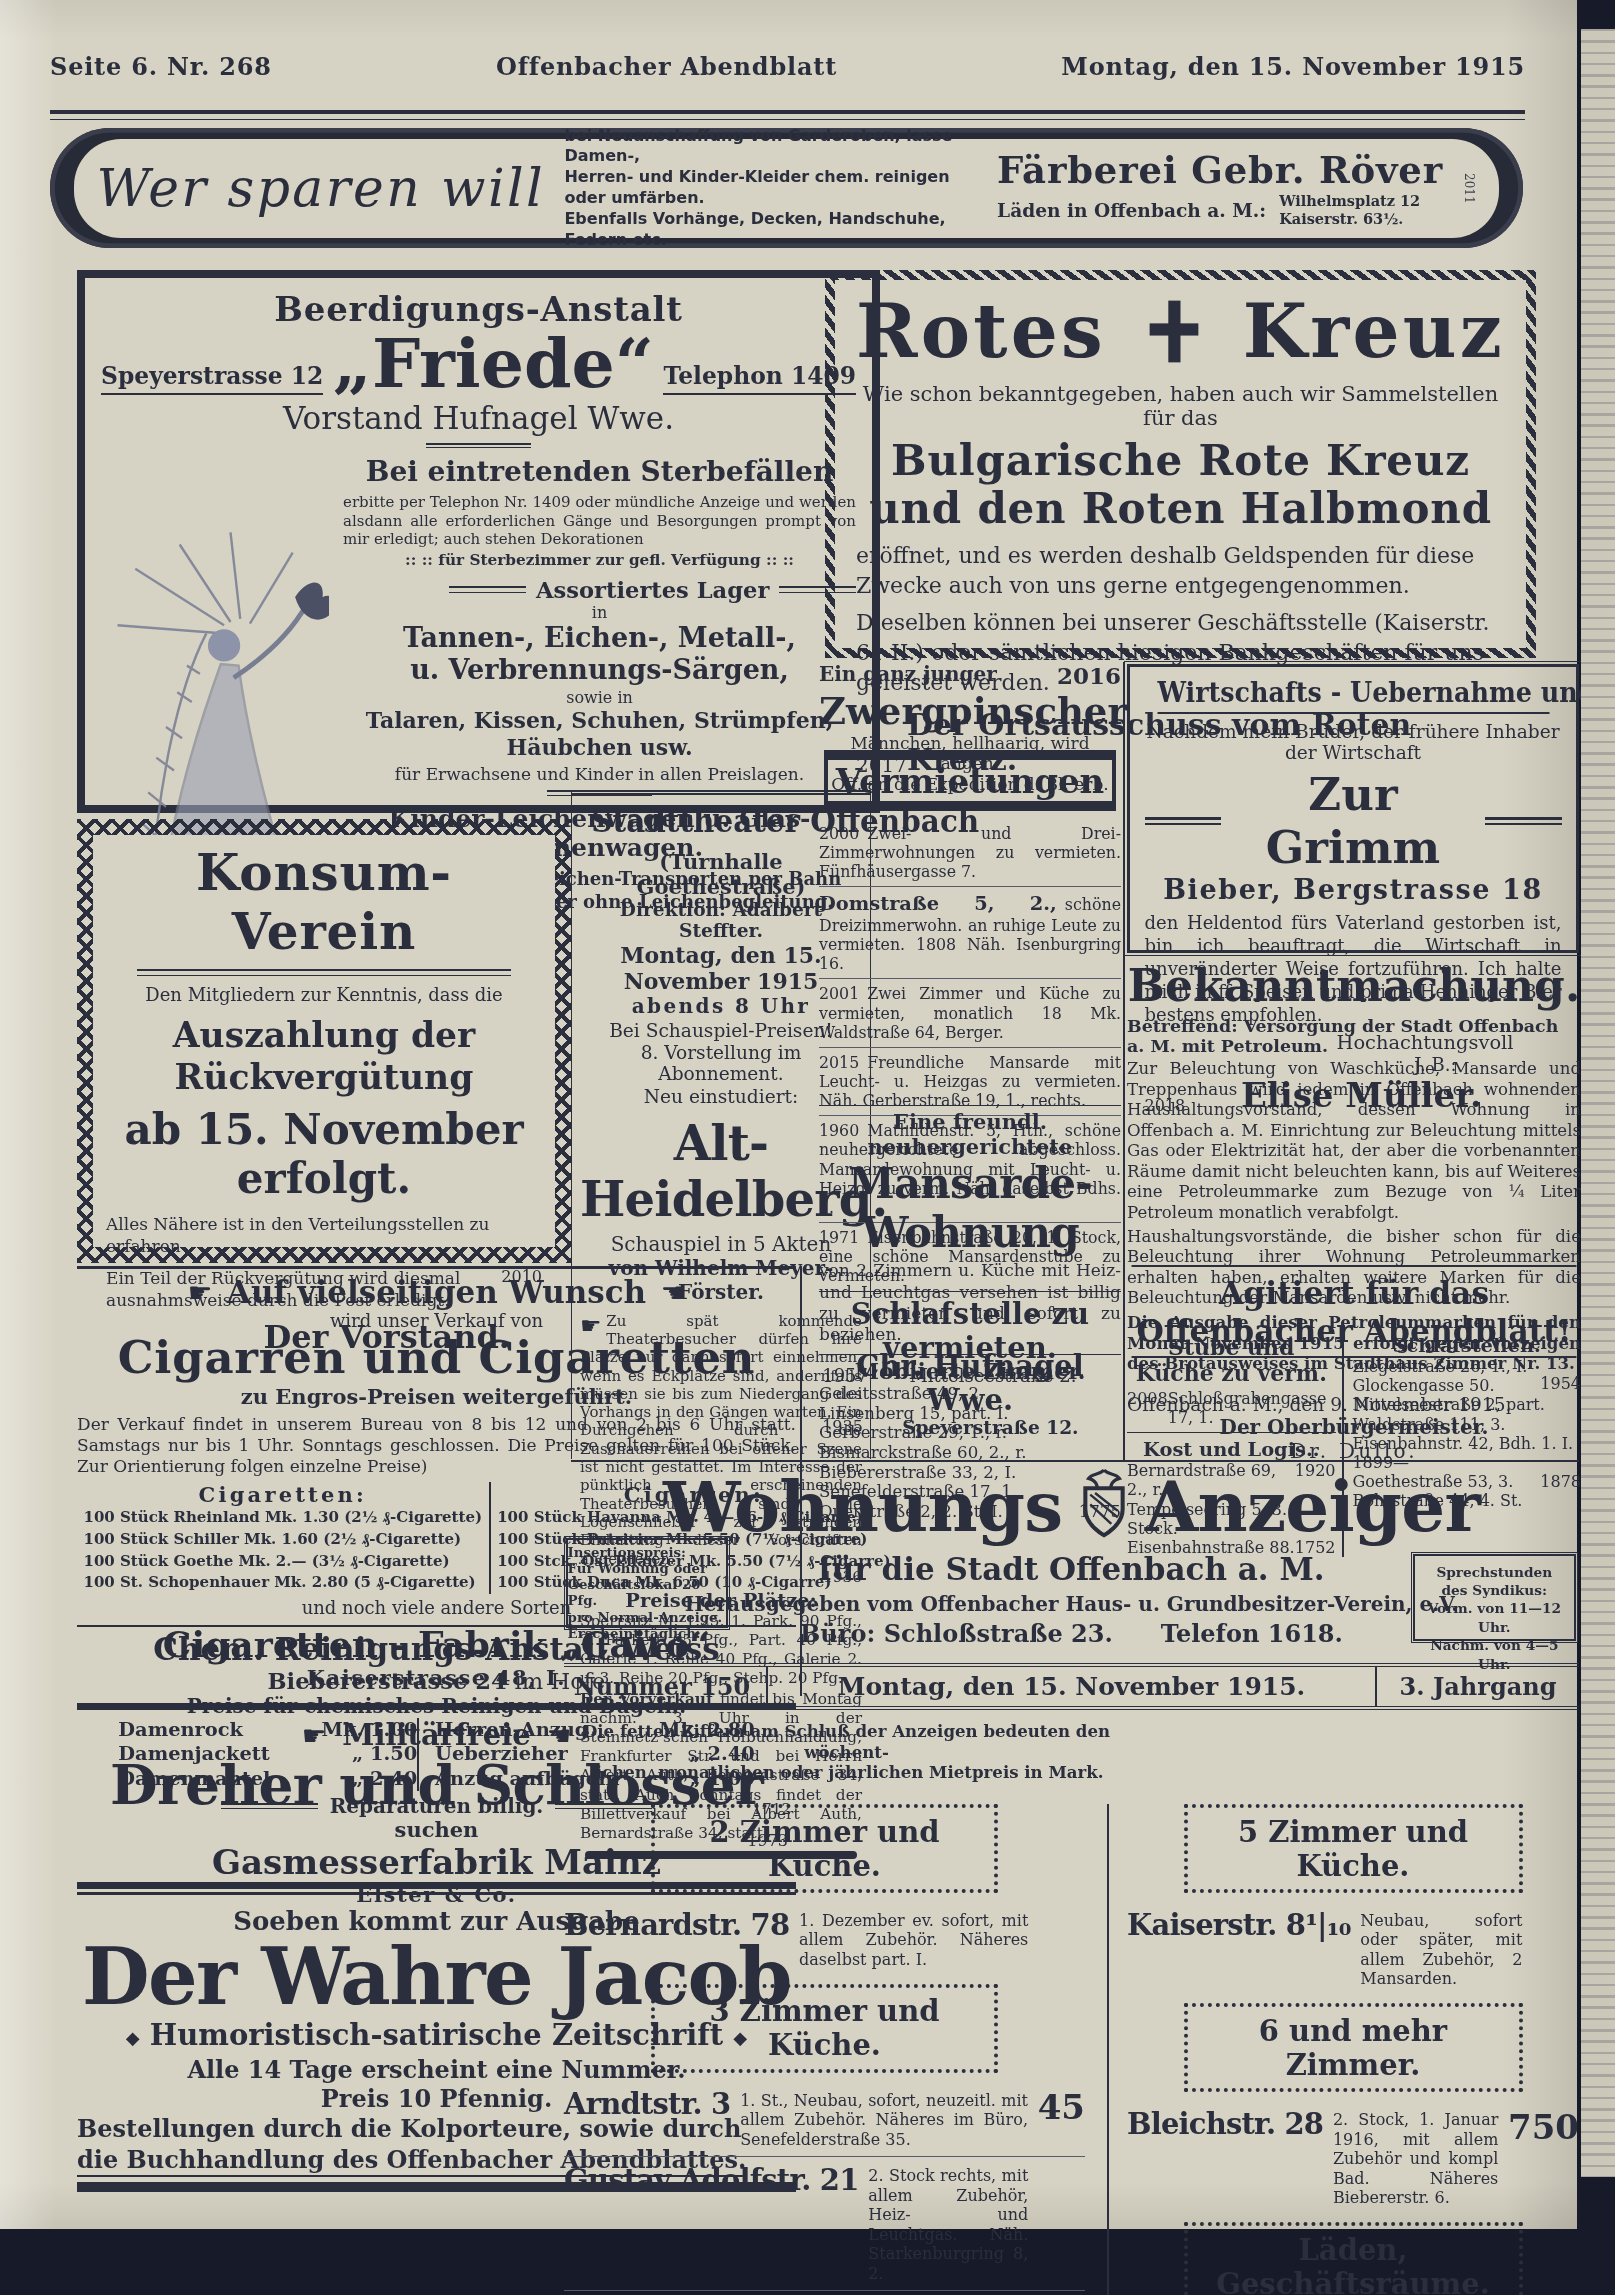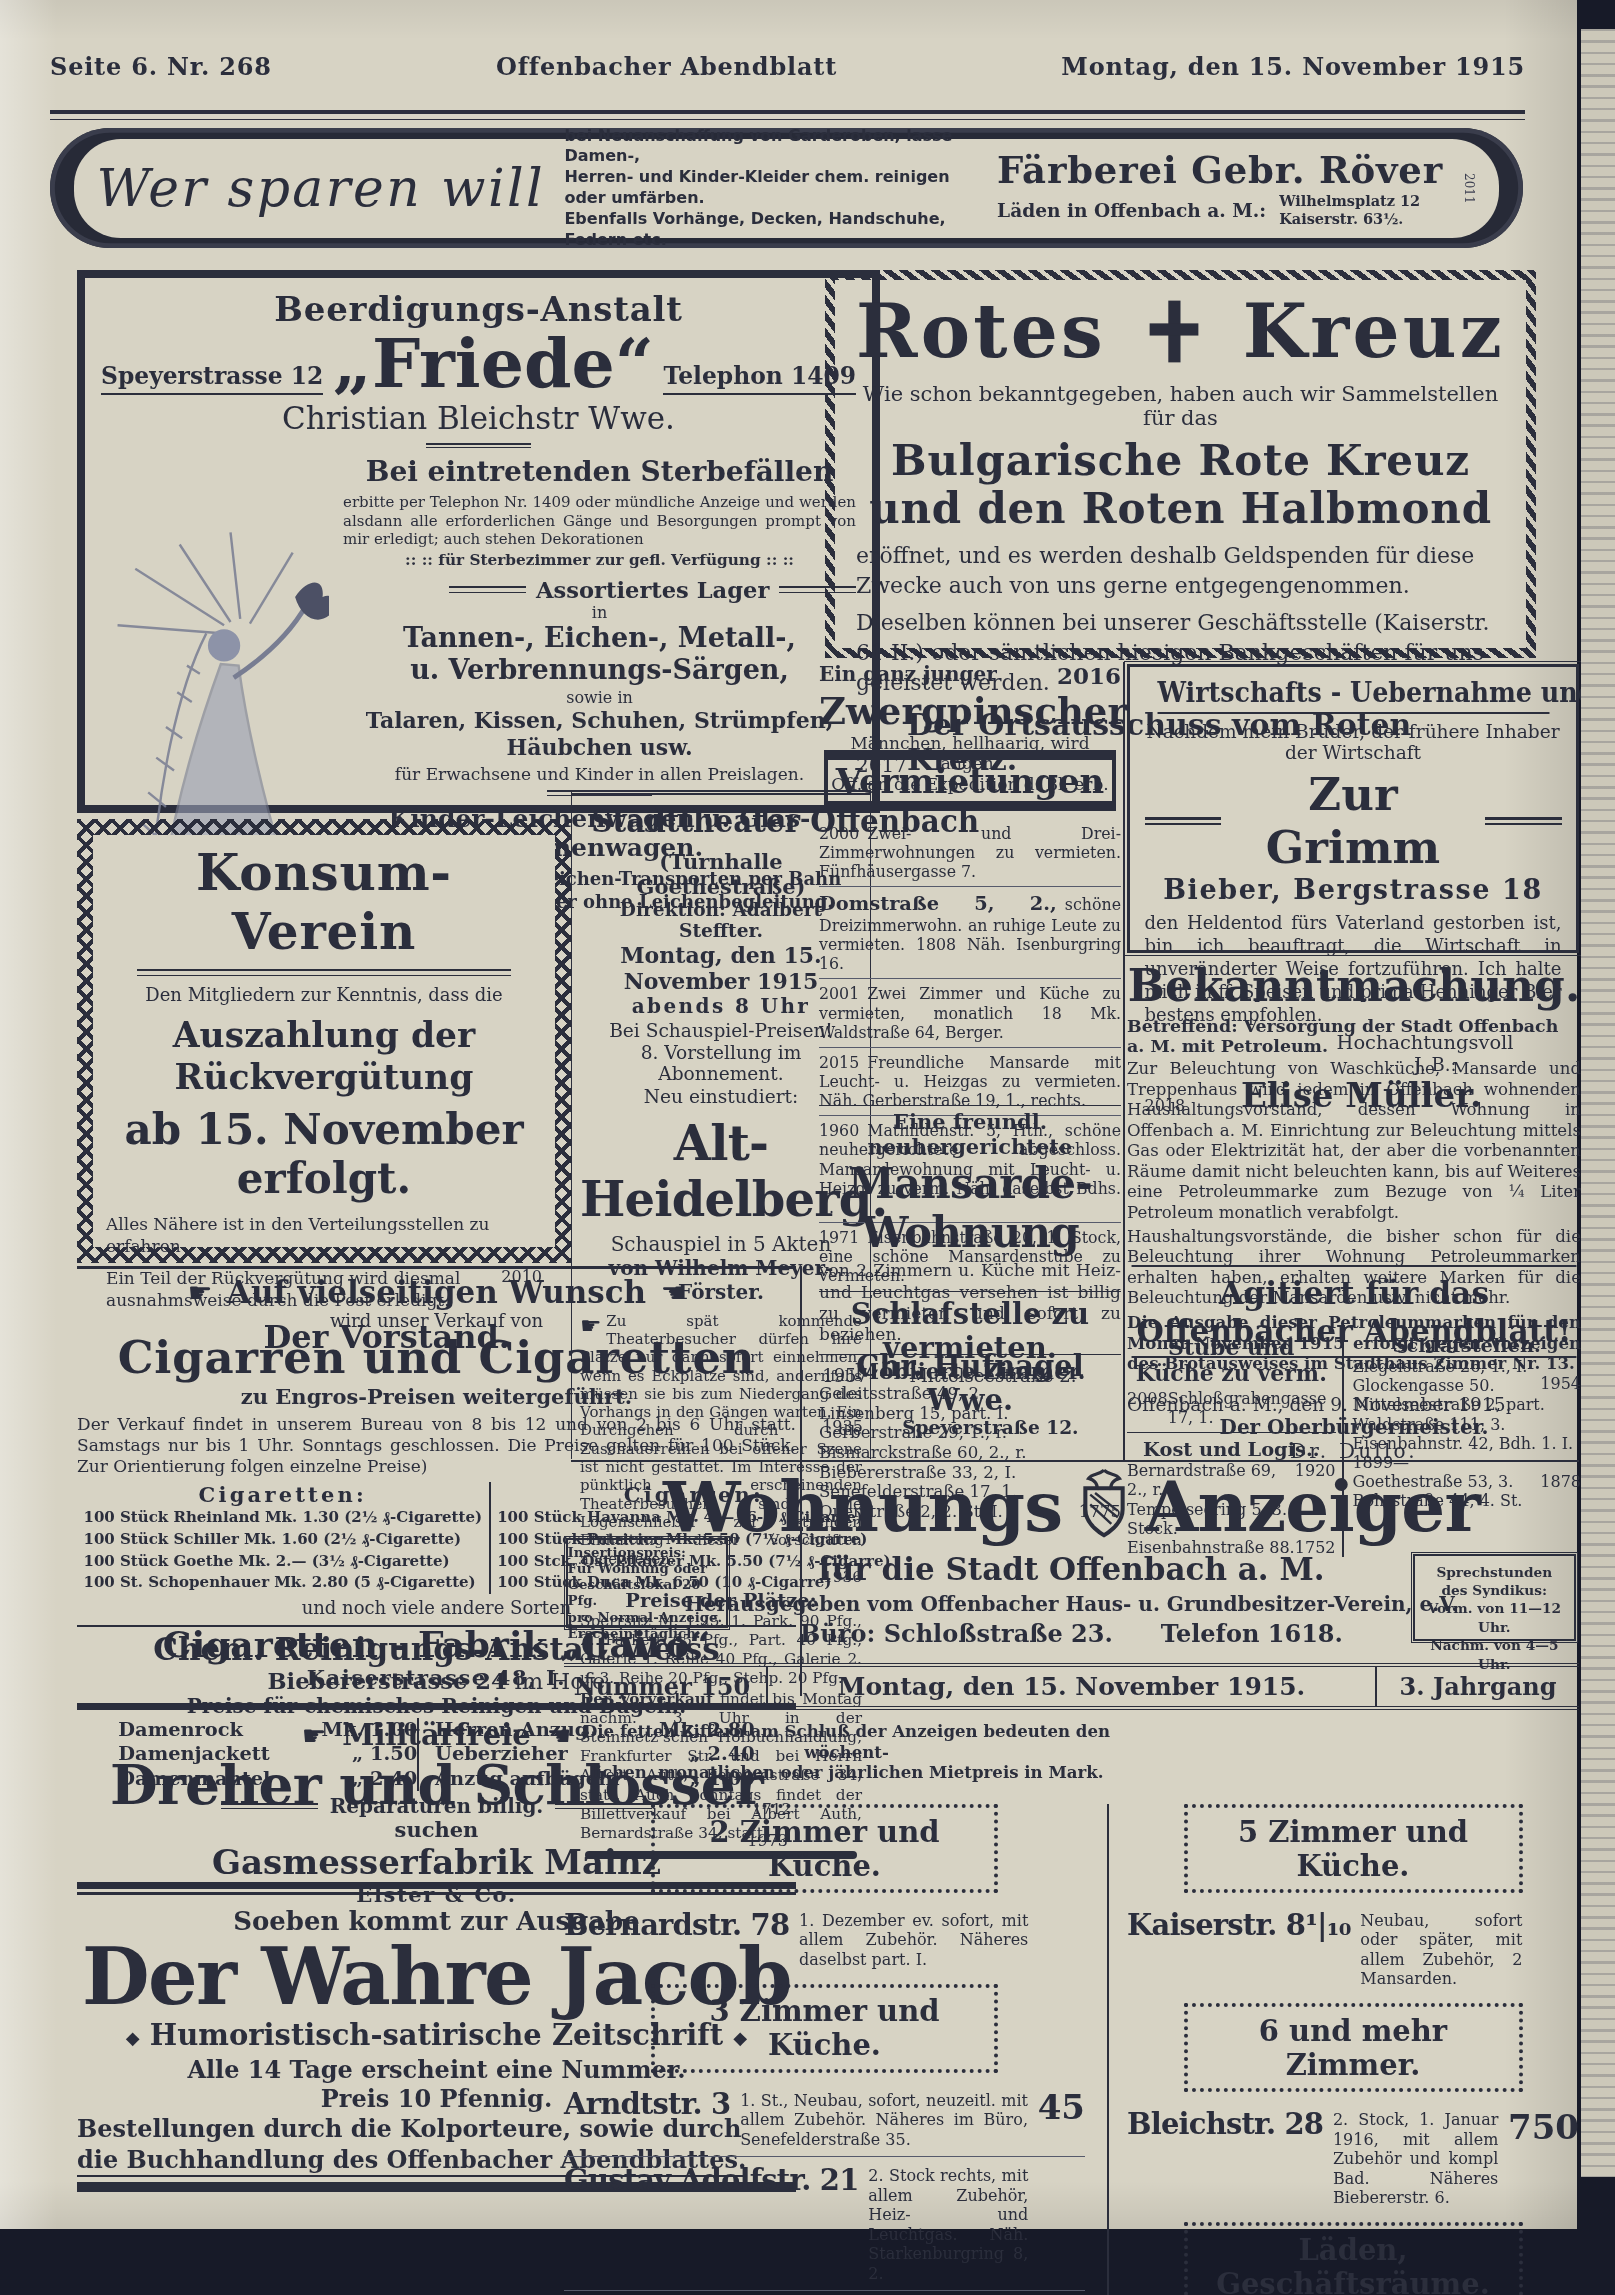--- a/index.html
+++ b/index.html
@@ -271,21 +271,21 @@
     </div>
   </div>
 
   <div class="abs friede">
     <div class="f-title">Beerdigungs-Anstalt</div>
     <div class="f-row">
       <span class="f-street">Speyerstrasse 12</span>
       <span class="f-name">„Friede“</span>
       <span class="f-tel">Telephon 1409</span>
     </div>
-    <div class="f-owner">Christian Bleichstr Wwe.</div>
+    <div class="f-owner">Vorstand Hufnagel Wwe.</div>
     <div class="f-div"></div>
 
     <svg style="position:absolute;left:18px;top:242px" width="226" height="380" viewBox="0 0 280 470">
       <g stroke="#787d92" stroke-width="3" fill="none" opacity=".85">
         <path d="M150 130 L40 60 M158 126 L95 30 M170 122 L158 15 M182 128 L235 40 M146 140 L18 130"></path>
         <path d="M60 455 C68 330 92 210 128 140"></path>
         <path d="M60 455 l-18 -26 M64 430 l-20 -22 M70 395 l-22 -20 M78 355 l-22 -18 M88 310 l-22 -16 M98 270 l-20 -14 M110 225 l-18 -12 M120 190 l-16 -10"></path>
       </g>
       <circle cx="150" cy="155" r="20" fill="#8d93a8"></circle>
       <path d="M146 178 C120 250 95 330 75 440 C135 420 190 422 225 432 C198 340 178 255 168 180 Z" fill="#9aa0b4" opacity=".6" stroke="#787d92" stroke-width="3"></path>

